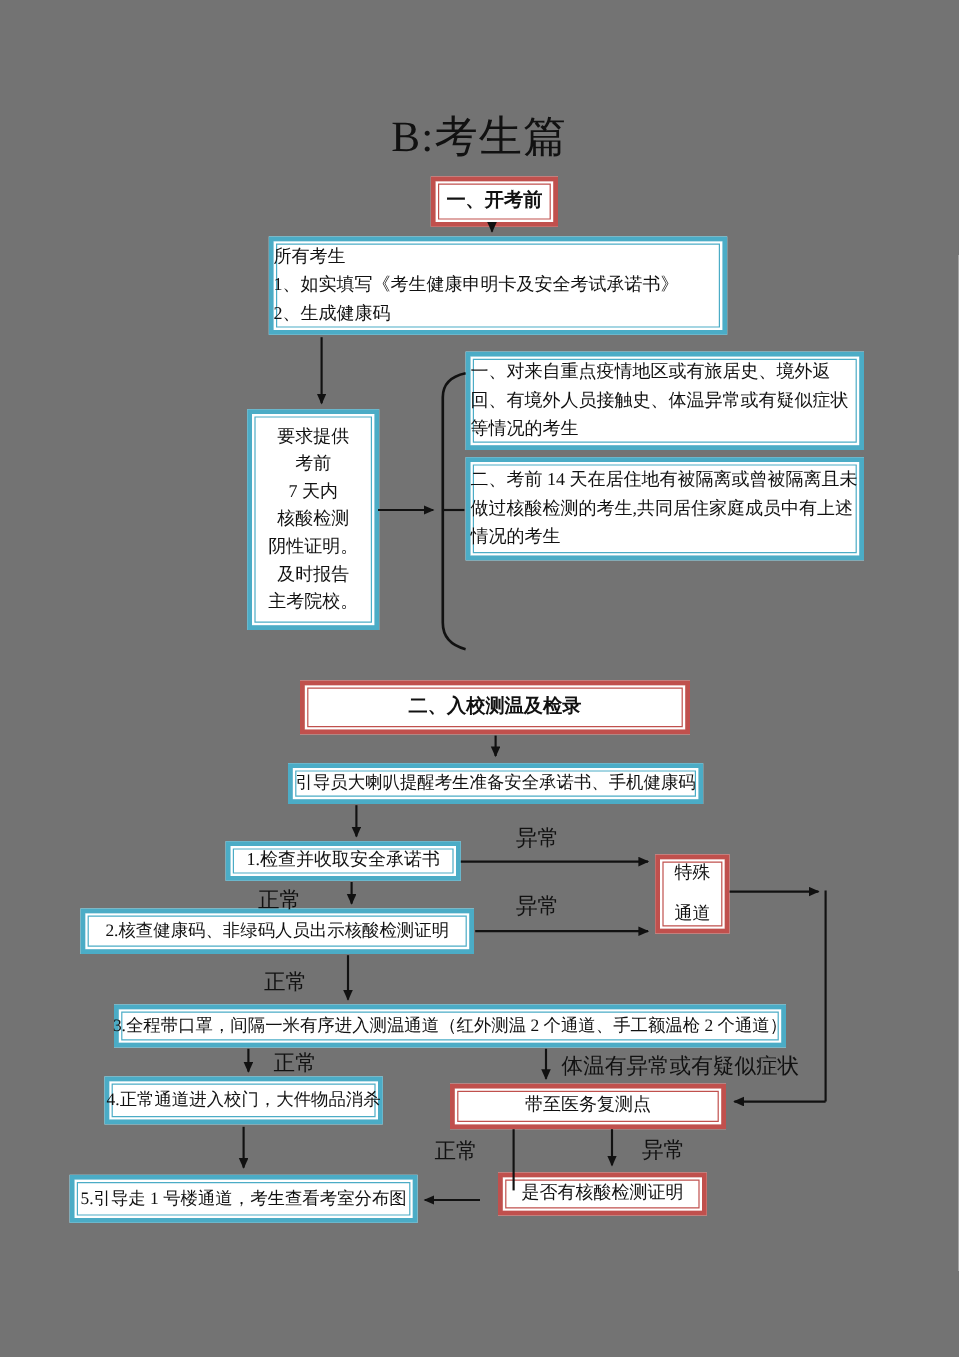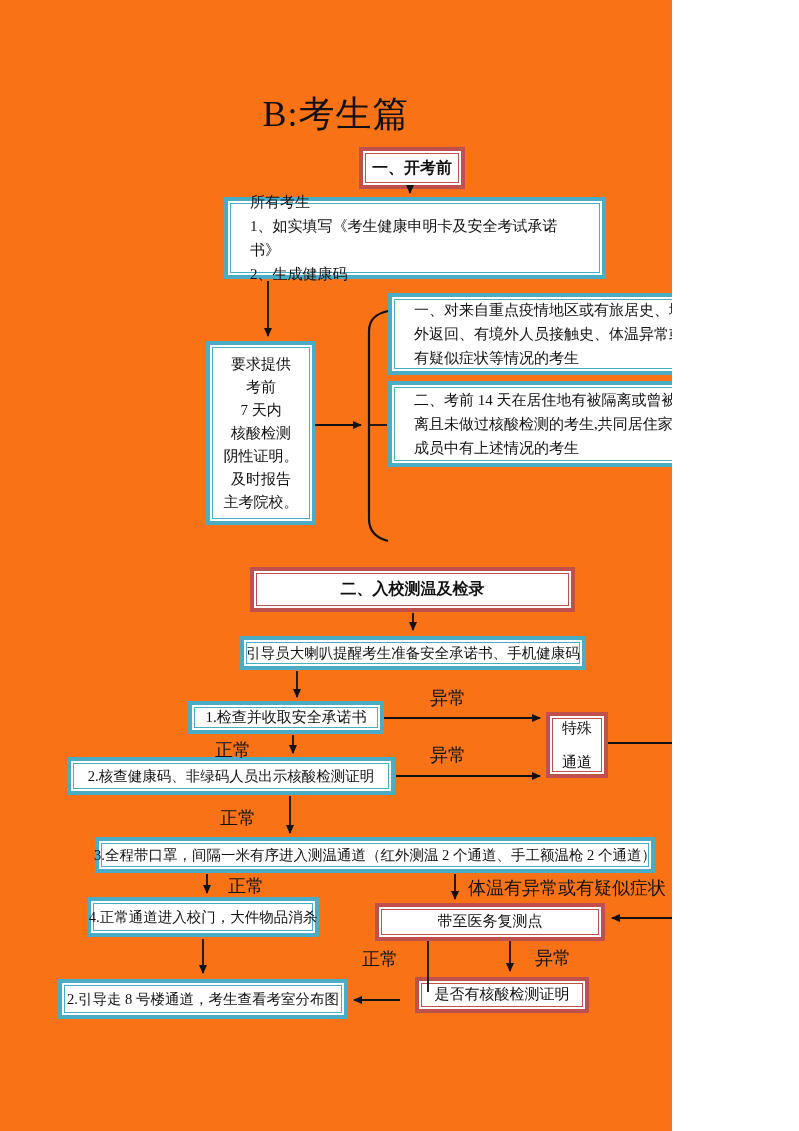--- a/index.html
+++ b/index.html
@@ -1,38 +1,38 @@
 <!DOCTYPE html>
 <html style="--blue: #4BACC6; --red: #C0504D; --ink: #111111;"><head>
 <meta charset="utf-8">
 <style>
   :root { --blue:#4BACC6; --red:#C0504D; --ink:#111; }
   html,body{margin:0;padding:0;background:#fff;}
   .canvas{
-    position:relative; width:672px; height:1131px; background:#f97316;
+    position:relative; width:799px; height:1131px; background:#737373;
     font-family:"Liberation Serif","DejaVu Serif",serif; color:var(--ink);
     overflow:hidden;
   }
   .title{
     position:absolute; left:0; top:90px; width:100%;
     text-align:center; font-size:36px; letter-spacing:1px;
   }
   .box{
     position:absolute; box-sizing:border-box; background:#fff;
     display:flex; align-items:center; justify-content:center;
     text-align:center; font-size:15px; line-height:1.55;
   }
   .blue{ border:4px solid var(--blue);
          box-shadow: inset 0 0 0 2px #fff, inset 0 0 0 3px var(--blue);}
   .red { border:4px solid var(--red);
          box-shadow: inset 0 0 0 2px #fff, inset 0 0 0 3px var(--red);}
   .hdr{ font-weight:bold; font-size:16px; }
   .pre{ white-space:pre-line; }
   .left{ justify-content:flex-start; text-align:left; }
-  .pad{ padding:5px 22px; }
+  .pad{ padding:5px 0; }
   .nowrap{ white-space:nowrap; font-size:14.5px; }
   .lbl{ position:absolute; font-size:18px; white-space:nowrap; }
   svg.wires{ position:absolute; left:0; top:0; pointer-events:none; }
 </style>
 </head>
 <body>
 
 <div class="canvas">
 
   <div class="title">B:考生篇</div>
@@ -66,21 +66,21 @@
 
   <div class="box red pre" style="left:546px;top:712px;width:62px;height:66px;line-height:34px;">特殊
 通道</div>
 
   <div class="box blue nowrap" style="left:95px;top:837px;width:560px;height:36px;">3.全程带口罩，间隔一米有序进入测温通道（红外测温 2 个通道、手工额温枪 2 个通道）</div>
 
   <div class="box blue nowrap" style="left:87px;top:897px;width:232px;height:40px;">4.正常通道进入校门，大件物品消杀</div>
 
   <div class="box red" style="left:375px;top:903px;width:230px;height:38px;">带至医务复测点</div>
 
-  <div class="box blue nowrap" style="left:58px;top:979px;width:290px;height:40px;">2.引导走 8 号楼通道，考生查看考室分布图</div>
+  <div class="box blue nowrap" style="left:58px;top:979px;width:290px;height:40px;">5.引导走 1 号楼通道，考生查看考室分布图</div>
 
   <div class="box red" style="left:415px;top:977px;width:174px;height:36px;">是否有核酸检测证明</div>
 
   <span class="lbl" style="left:430px;top:686px;">异常</span>
   <span class="lbl" style="left:215px;top:738px;">正常</span>
   <span class="lbl" style="left:430px;top:743px;">异常</span>
   <span class="lbl" style="left:220px;top:806px;">正常</span>
   <span class="lbl" style="left:228px;top:874px;">正常</span>
   <span class="lbl" style="left:468px;top:876px;">体温有异常或有疑似症状</span>
   <span class="lbl" style="left:362px;top:947px;">正常</span>

